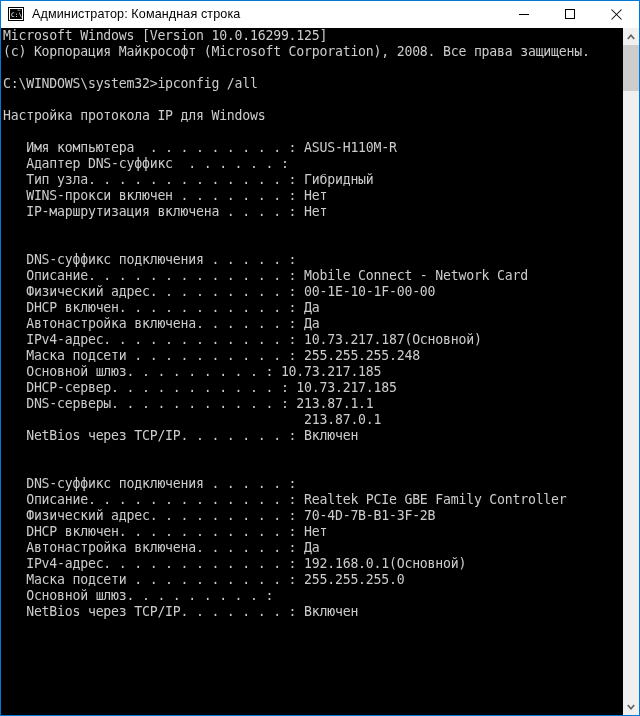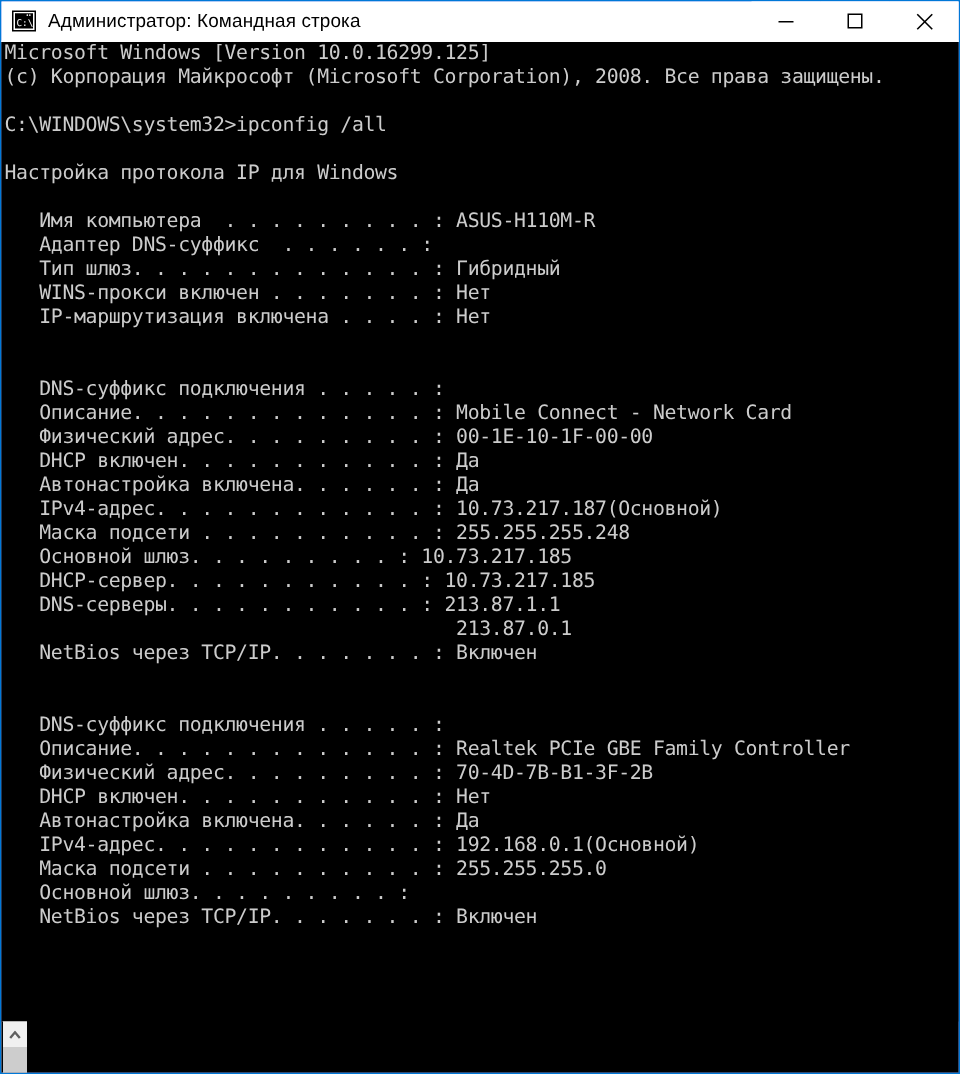--- a/index.html
+++ b/index.html
@@ -14,21 +14,21 @@
     font-family: "Liberation Sans", sans-serif;
   }
 
   
   #window {
     position: relative;
     width: 640px;
     height: 716px;
     box-sizing: border-box;
     border: 1px solid #0078d7;
-    background: #c4b5fd;
+    background: #15803d;
     display: flex;
     flex-direction: column;
   }
 
   
   #titlebar {
     position: relative;
     height: 27px;
     min-height: 27px;
     background: #ffffff;
@@ -70,21 +70,21 @@
     align-items: center;
     justify-content: center;
   }
 
   
   #console-area {
     position: relative;
     flex: 1 1 auto;
     background: #000000;
     display: flex;
-    flex-direction: column;
+    flex-direction: row;
     overflow: hidden;
   }
   #console-text {
     flex: 1 1 auto;
     position: relative;
     padding: 0;
     margin: 0;
     overflow: hidden;
     background: #000000;
   }
@@ -185,21 +185,21 @@
     <div id="console-text">
         <div class="crow">Microsoft Windows [Version 10.0.16299.125]</div>
         <div class="crow">(c) Корпорация Майкрософт (Microsoft Corporation), 2008. Все права защищены.</div>
         <div class="crow">&nbsp;</div>
         <div class="crow">C:\WINDOWS\system32&gt;ipconfig /all</div>
         <div class="crow">&nbsp;</div>
         <div class="crow">Настройка протокола IP для Windows</div>
         <div class="crow">&nbsp;</div>
         <div class="crow">   Имя компьютера  . . . . . . . . . : ASUS-H110M-R</div>
         <div class="crow">   Адаптер DNS-суффикс  . . . . . . :</div>
-        <div class="crow">   Тип шлюз. . . . . . . . . . . . . : Гибридный</div>
+        <div class="crow">   Тип узла. . . . . . . . . . . . . : Гибридный</div>
         <div class="crow">   WINS-прокси включен . . . . . . . : Нет</div>
         <div class="crow">   IP-маршрутизация включена . . . . : Нет</div>
         <div class="crow">&nbsp;</div>
         <div class="crow">&nbsp;</div>
         <div class="crow">   DNS-суффикс подключения . . . . . :</div>
         <div class="crow">   Описание. . . . . . . . . . . . . : Mobile Connect - Network Card</div>
         <div class="crow">   Физический адрес. . . . . . . . . : 00-1E-10-1F-00-00</div>
         <div class="crow">   DHCP включен. . . . . . . . . . . : Да</div>
         <div class="crow">   Автонастройка включена. . . . . . : Да</div>
         <div class="crow">   IPv4-адрес. . . . . . . . . . . . : 10.73.217.187(Основной)</div>

